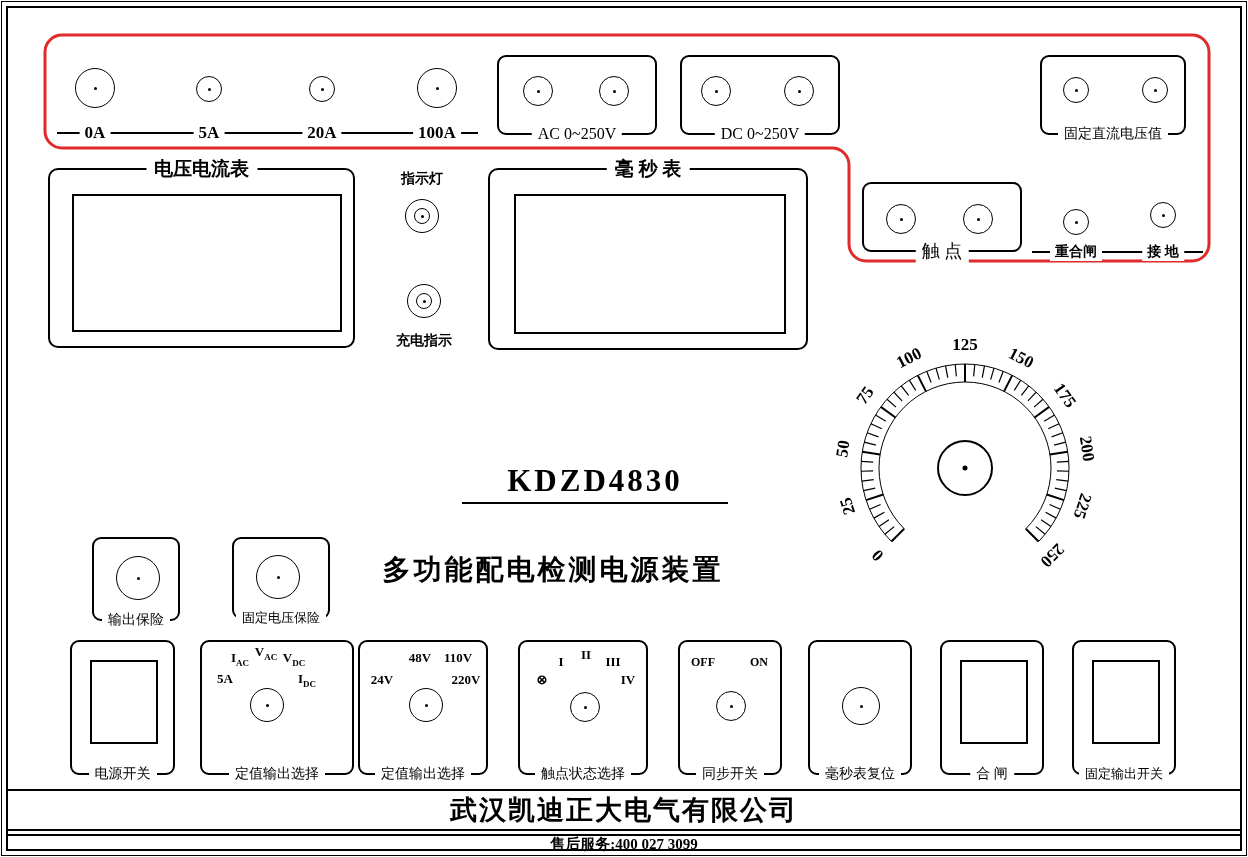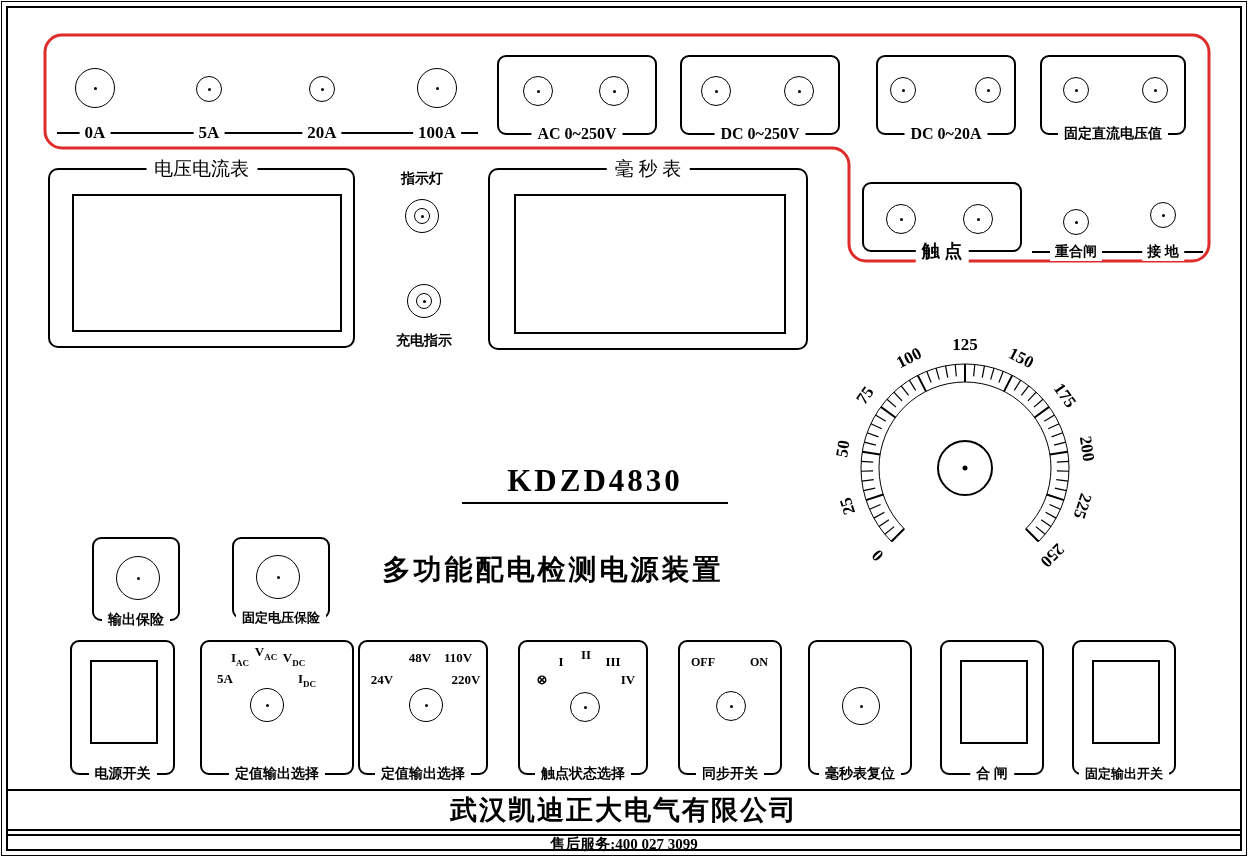--- a/index.html
+++ b/index.html
@@ -17,23 +17,23 @@
   .term::after { content:""; position:absolute; left:50%; top:50%; width:3px; height:3px;
                  margin:-1.5px 0 0 -1.5px; background:#000; border-radius:50%; }
   .t44{width:44px;height:44px} .t40{width:40px;height:40px} .t38{width:38px;height:38px}
   .t34{width:34px;height:34px} .t30{width:30px;height:30px} .t26{width:26px;height:26px}
   .lamp-inner { position:absolute; left:50%; top:50%; width:16px; height:16px; margin:-8px 0 0 -8px;
                 border:1.2px solid #000; border-radius:50%; }
   .hline { position:absolute; background:#000; height:2px; z-index:1; }
   .lbl { position:absolute; transform:translate(-50%,-50%); background:#fff; padding:0 5px;
          font-weight:bold; white-space:nowrap; z-index:2; }
   .tag-t { position:absolute; left:50%; top:-1px; transform:translate(-50%,-50%); background:#fff;
-           padding:0 8px; font-weight:normal; white-space:nowrap; z-index:2; }
+           padding:0 8px; font-weight:bold; white-space:nowrap; z-index:2; }
   .tag-b { position:absolute; left:50%; bottom:-1px; transform:translate(-50%,50%); background:#fff;
-           padding:0 6px; font-weight:bold; white-space:nowrap; z-index:2; }
+           padding:0 6px; font-weight:normal; white-space:nowrap; z-index:2; }
   .opt { position:absolute; transform:translate(-50%,-50%); font-weight:bold; font-size:13px;
          white-space:nowrap; z-index:2; }
   .opt sub { font-size:9px; }
   .serif { font-family:"Liberation Serif", serif; }
   .cjk { font-family:"Liberation Serif", serif; }
   .fs12{font-size:12px} .fs13{font-size:13px} .fs14{font-size:14px} .fs15{font-size:18px}
   .fs16{font-size:16px} .fs17{font-size:17px} .fs19{font-size:19px}
   .title { position:absolute; transform:translate(-50%,-50%); font-weight:bold; white-space:nowrap; }
 </style>
 </head>
@@ -62,25 +62,20 @@
     <div class="term t30" style="left:100px;top:19px"></div>
     <span class="tag-b serif fs16">AC 0~250V</span>
   </div>
 
   <div class="gbox" style="left:680px;top:55px;width:160px;height:80px">
     <div class="term t30" style="left:19px;top:19px"></div>
     <div class="term t30" style="left:102px;top:19px"></div>
     <span class="tag-b serif fs16">DC 0~250V</span>
   </div>
 
-  <div class="gbox" style="left:876px;top:55px;width:140px;height:80px">
-    <div class="term t26" style="left:12px;top:20px"></div>
-    <div class="term t26" style="left:97px;top:20px"></div>
-    <span class="tag-b serif fs16">DC 0~20A</span>
-  </div>
 
   <div class="gbox" style="left:1040px;top:55px;width:146px;height:80px">
     <div class="term t26" style="left:21px;top:20px"></div>
     <div class="term t26" style="left:100px;top:20px"></div>
     <span class="tag-b cjk fs14">固定直流电压值</span>
   </div>
 
   <div class="gbox" style="left:862px;top:182px;width:160px;height:70px">
     <div class="term t30" style="left:22px;top:20px"></div>
     <div class="term t30" style="left:99px;top:20px"></div>

